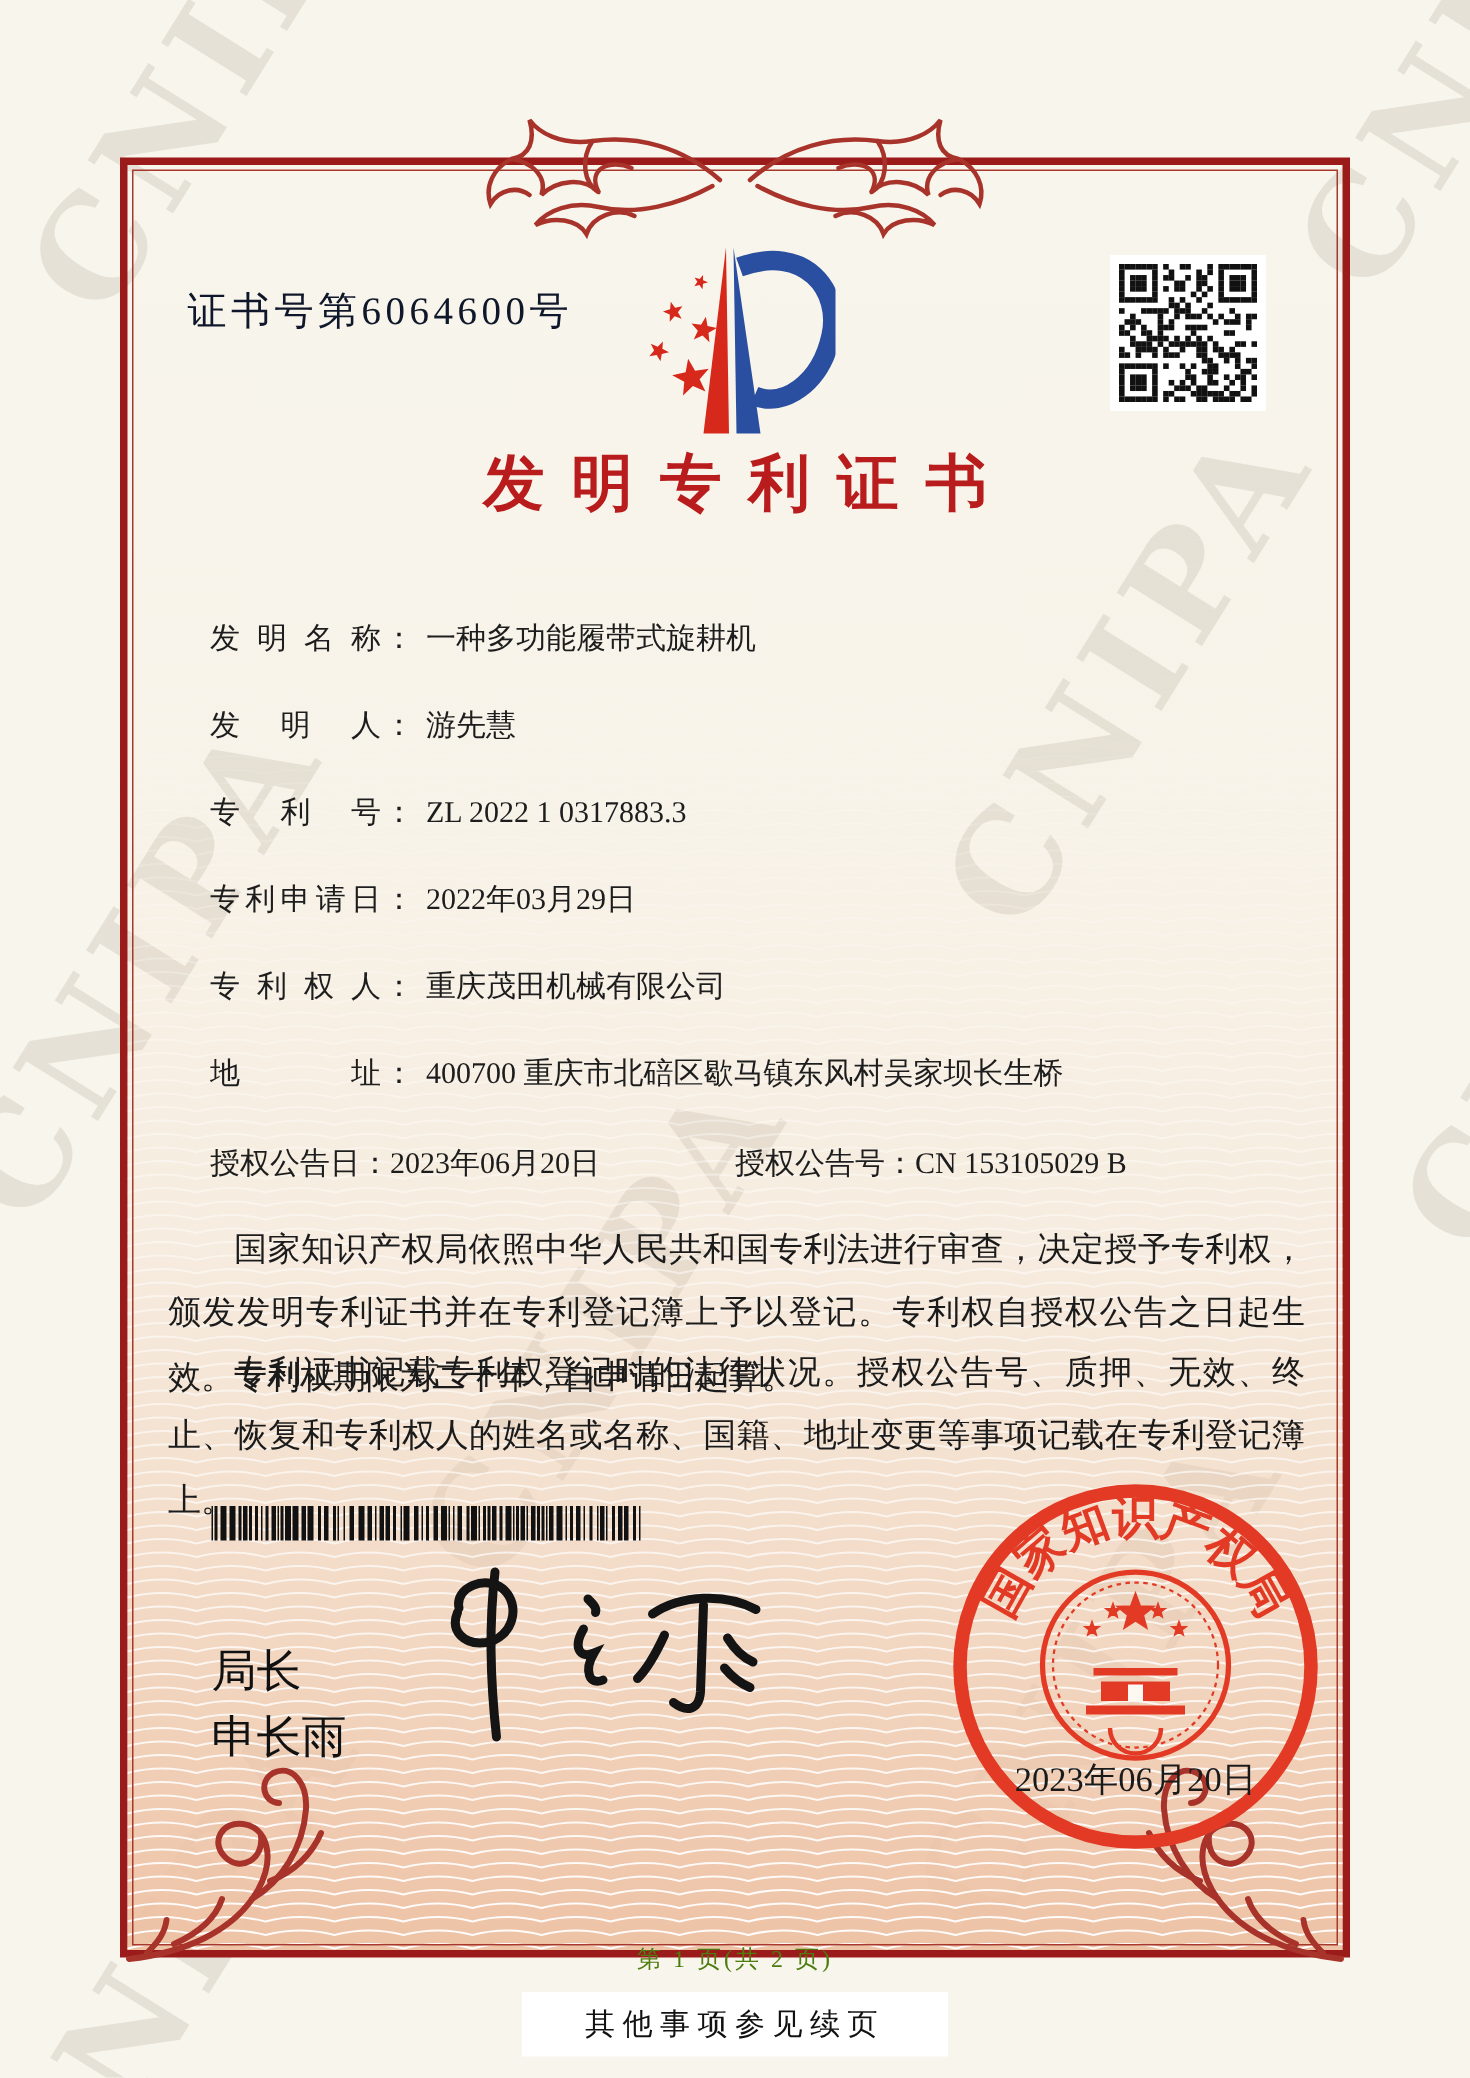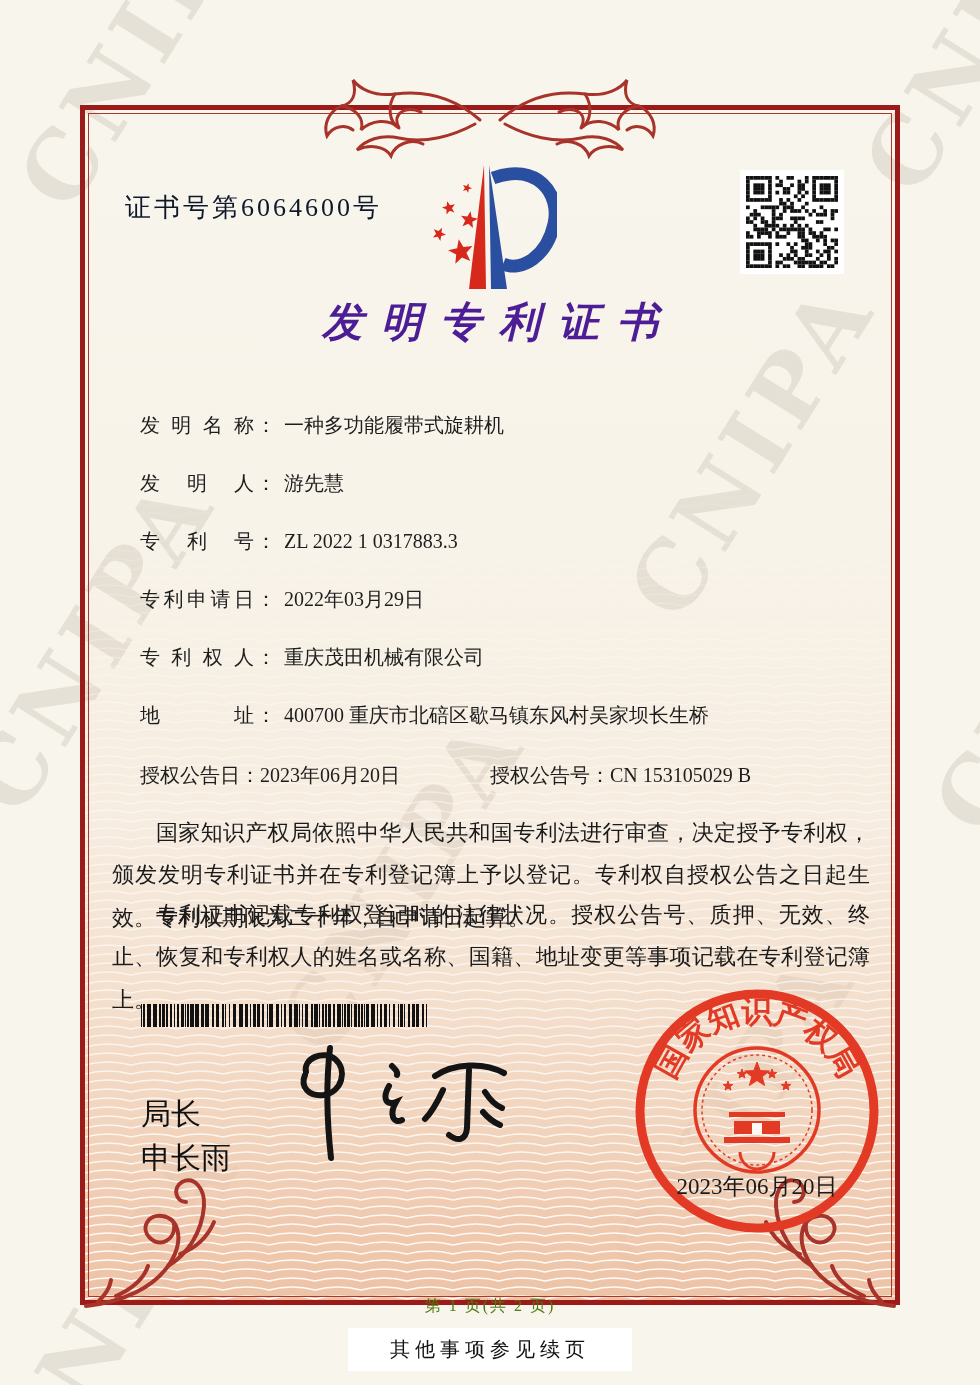--- a/index.html
+++ b/index.html
@@ -38,21 +38,21 @@
     font-size:26px;letter-spacing:3px;color:#0f172a;margin-top:18px;
   }
   .logo{position:absolute;left:423px;top:162px;}
   .qr-box{
     position:absolute;left:740px;top:170px;width:104px;height:104px;
     background:#ffffff;display:flex;align-items:center;justify-content:center;
   }
   .doc-title{
     position:absolute;left:0;top:295px;width:100%;
     text-align:center;font-size:41px;font-weight:bold;
-    letter-spacing:18px;text-indent:18px;color:#4c1d95;font-style:italic;
+    letter-spacing:18px;text-indent:18px;color:#b91c1c;
   }
   
   .field-row{
     position:absolute;left:140px;height:30px;
     font-size:20px;white-space:nowrap;color:#1d1d1d;
   }
   .flabel{
     display:inline-block;width:114px;
     text-align:justify;text-align-last:justify;
     vertical-align:bottom;

